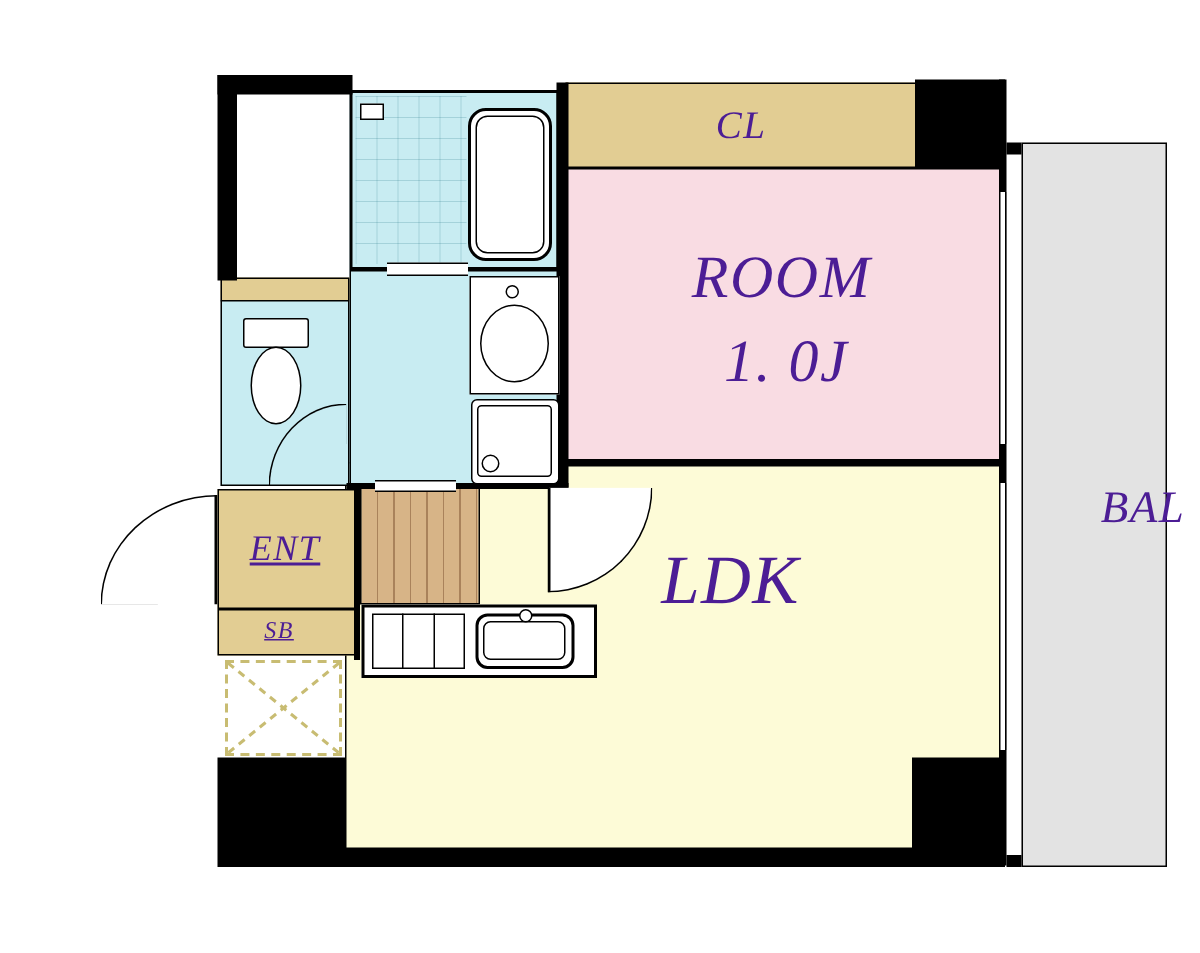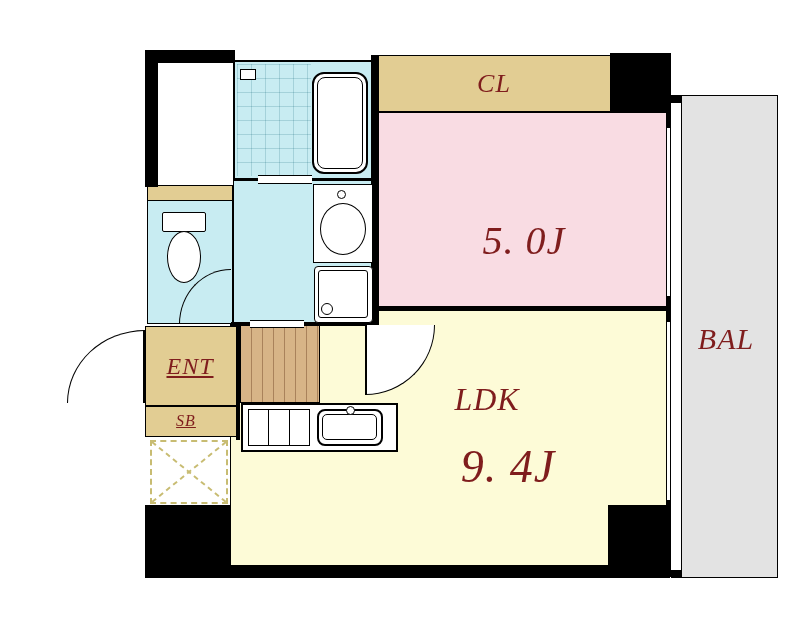--- a/index.html
+++ b/index.html
@@ -1,21 +1,21 @@
 <!DOCTYPE html>
 <html style="--c-wall: #000000; --c-bedroom_floor: #f9dce3; --c-ldk_floor: #fdfbd7; --c-closet_fill: #e2cd93; --c-balcony_fill: #e3e3e3; --c-wet_area: #c8ecf2; --c-wood_floor: #d7b487; --c-wood_grain: #a9825b; --c-dashed_outline: #c8bc72;"><head>
 <meta charset="utf-8">
 <style>
   html,body{margin:0;padding:0;background:#fff;}
   #plan{position:relative;width:800px;height:635px;background:#fff;overflow:hidden;
         font-family:"Liberation Serif","DejaVu Serif",serif;}
   .abs{position:absolute;box-sizing:border-box;}
   .region{position:absolute;box-sizing:border-box;border:1px solid #000;}
   .wall{position:absolute;background:var(--c-wall,#000);}
-  .label{position:absolute;transform:translate(-50%,-50%);font-style:italic;color:#7f1d1d;
+  .label{position:absolute;transform:translate(-50%,-50%);font-style:italic;color:#4c1d95;
          white-space:nowrap;line-height:1;letter-spacing:1px;}
   .bg-wet{background:var(--c-wet_area,#c8ecf2);}
   .bg-tan{background:var(--c-closet_fill,#e2cd93);}
   .fixture{position:absolute;box-sizing:border-box;background:#fff;border:1px solid #000;}
   .outline-only{position:absolute;box-sizing:border-box;background:transparent;border:1px solid #000;}
   .door-gap{position:absolute;box-sizing:border-box;background:#fff;
             border-top:1px solid #000;border-bottom:1px solid #000;}
   .window{position:absolute;box-sizing:border-box;background:#fff;
           border-left:1px solid #000;border-right:1px solid #000;}
   .tiles{position:absolute;
@@ -98,20 +98,20 @@
 
   <div class="abs" style="left:150px;top:440px;width:78px;height:64px;
               border:2px dashed var(--c-dashed_outline,#c8bc72);color:var(--c-dashed_outline,#c8bc72);">
     <svg width="74" height="60" viewBox="0 0 74 60" style="display:block;">
       <line x1="0" y1="0" x2="74" y2="60" stroke="currentColor" stroke-width="2" stroke-dasharray="5 4"></line>
       <line x1="74" y1="0" x2="0" y2="60" stroke="currentColor" stroke-width="2" stroke-dasharray="5 4"></line>
     </svg>
   </div>
 
   <div class="label" style="left:494px;top:84px;font-size:26px;">CL</div>
-  <div class="label" style="left:524px;top:241px;font-size:40px;">5. 0J</div>
-  <div class="label" style="left:487px;top:399px;font-size:32px;">LDK</div>
-  <div class="label" style="left:508px;top:467px;font-size:46px;">9. 4J</div>
-  <div class="label" style="left:726px;top:339px;font-size:30px;">BAL</div>
+  <div class="label" style="left:521px;top:185px;font-size:40px;">ROOM</div>
+  <div class="label" style="left:524px;top:241px;font-size:40px;">1. 0J</div>
+  <div class="label" style="left:487px;top:387px;font-size:46px;">LDK</div>
+  <div class="label" style="left:762px;top:339px;font-size:30px;">BAL</div>
   <div class="label" style="left:190px;top:366px;font-size:24px;text-decoration:underline;">ENT</div>
   <div class="label" style="left:186px;top:421px;font-size:16px;text-decoration:underline;">SB</div>
 
 </div>
 
 </body></html>

